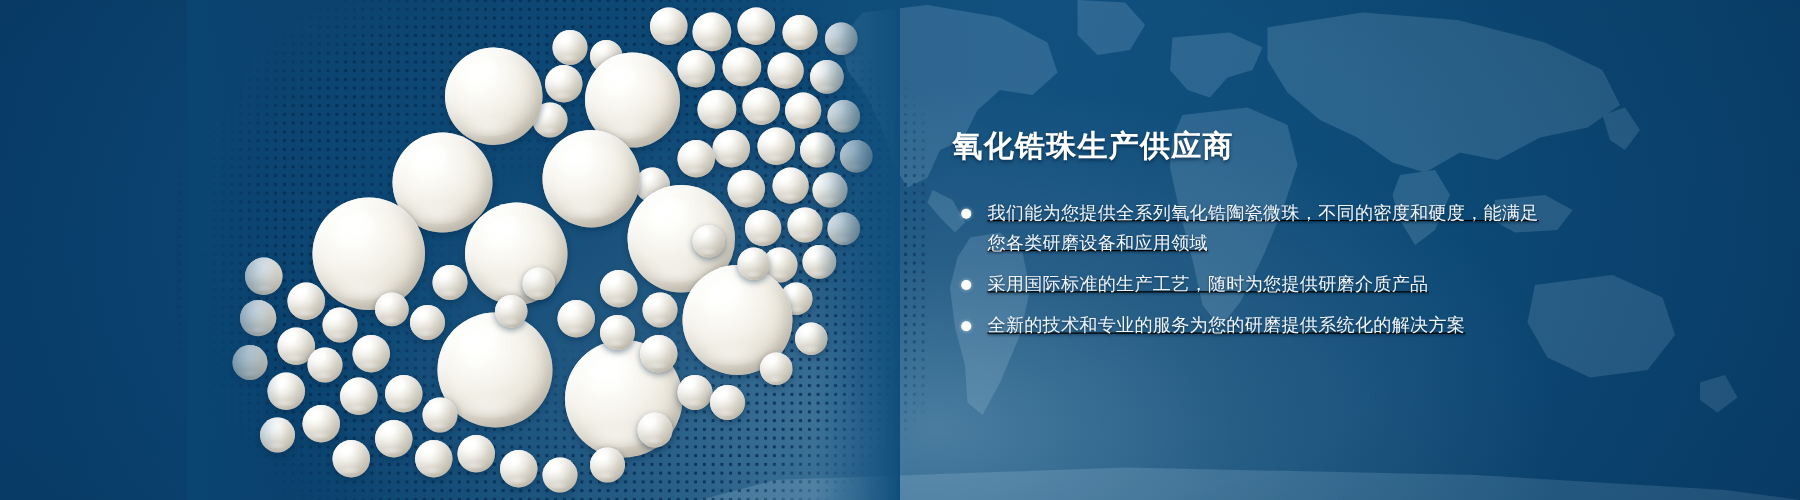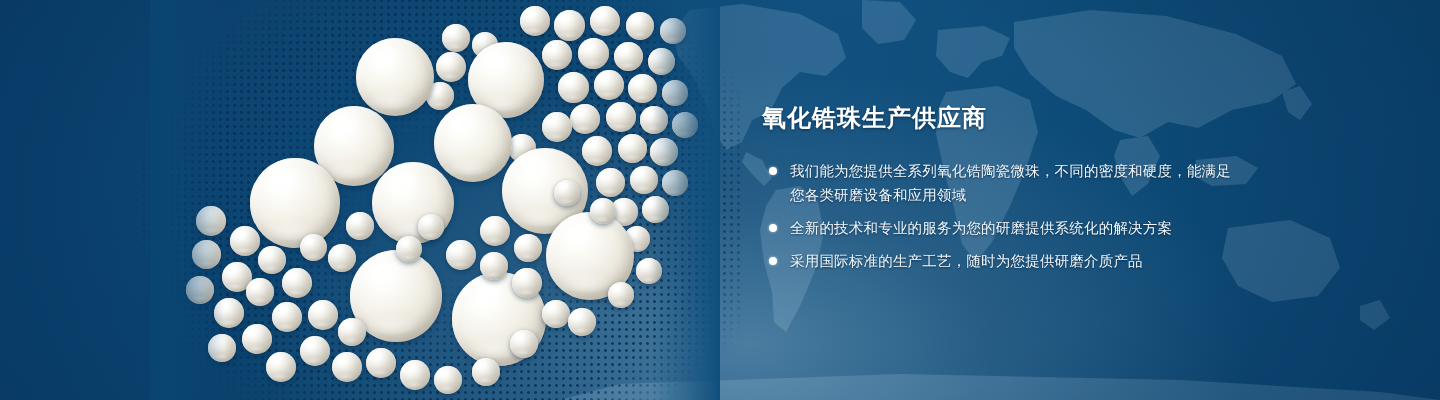--- a/index.html
+++ b/index.html
@@ -128,20 +128,21 @@
     letter-spacing: 1px;
     color: #ffffff;
     text-shadow: 0 1px 3px rgba(2,30,56,0.7);
     line-height: 1.2;
   }
 
   .bullets {
     list-style: none;
     margin: 26px 0 0 0;
     padding: 0;
+    text-decoration: underline;
   }
   .bullet {
     position: relative;
     padding-left: 28px;
     margin-bottom: 9px;
     font-size: 14.5px;
     line-height: 24px;
     color: #f2f6fa;
     text-shadow: 0 1px 2px rgba(2,30,56,0.65);
     letter-spacing: 0.2px;
@@ -296,22 +297,22 @@
   <div class="content">
     <h1 class="headline">氧化锆珠生产供应商</h1>
 
     <ul class="bullets">
       <li class="bullet">
         <span class="bullet-dot"></span>
         <span>我们能为您提供全系列氧化锆陶瓷微珠，不同的密度和硬度，能满足您各类研磨设备和应用领域</span>
       </li>
       <li class="bullet">
         <span class="bullet-dot"></span>
-        <span>全新的技术和专业的服务为您的研磨提供系统化的解决方案</span>
+        <span>采用国际标准的生产工艺，随时为您提供研磨介质产品</span>
       </li>
       <li class="bullet">
         <span class="bullet-dot"></span>
-        <span>采用国际标准的生产工艺，随时为您提供研磨介质产品</span>
+        <span>全新的技术和专业的服务为您的研磨提供系统化的解决方案</span>
       </li>
     </ul>
   </div>
 
 </div>
 
 </body></html>

